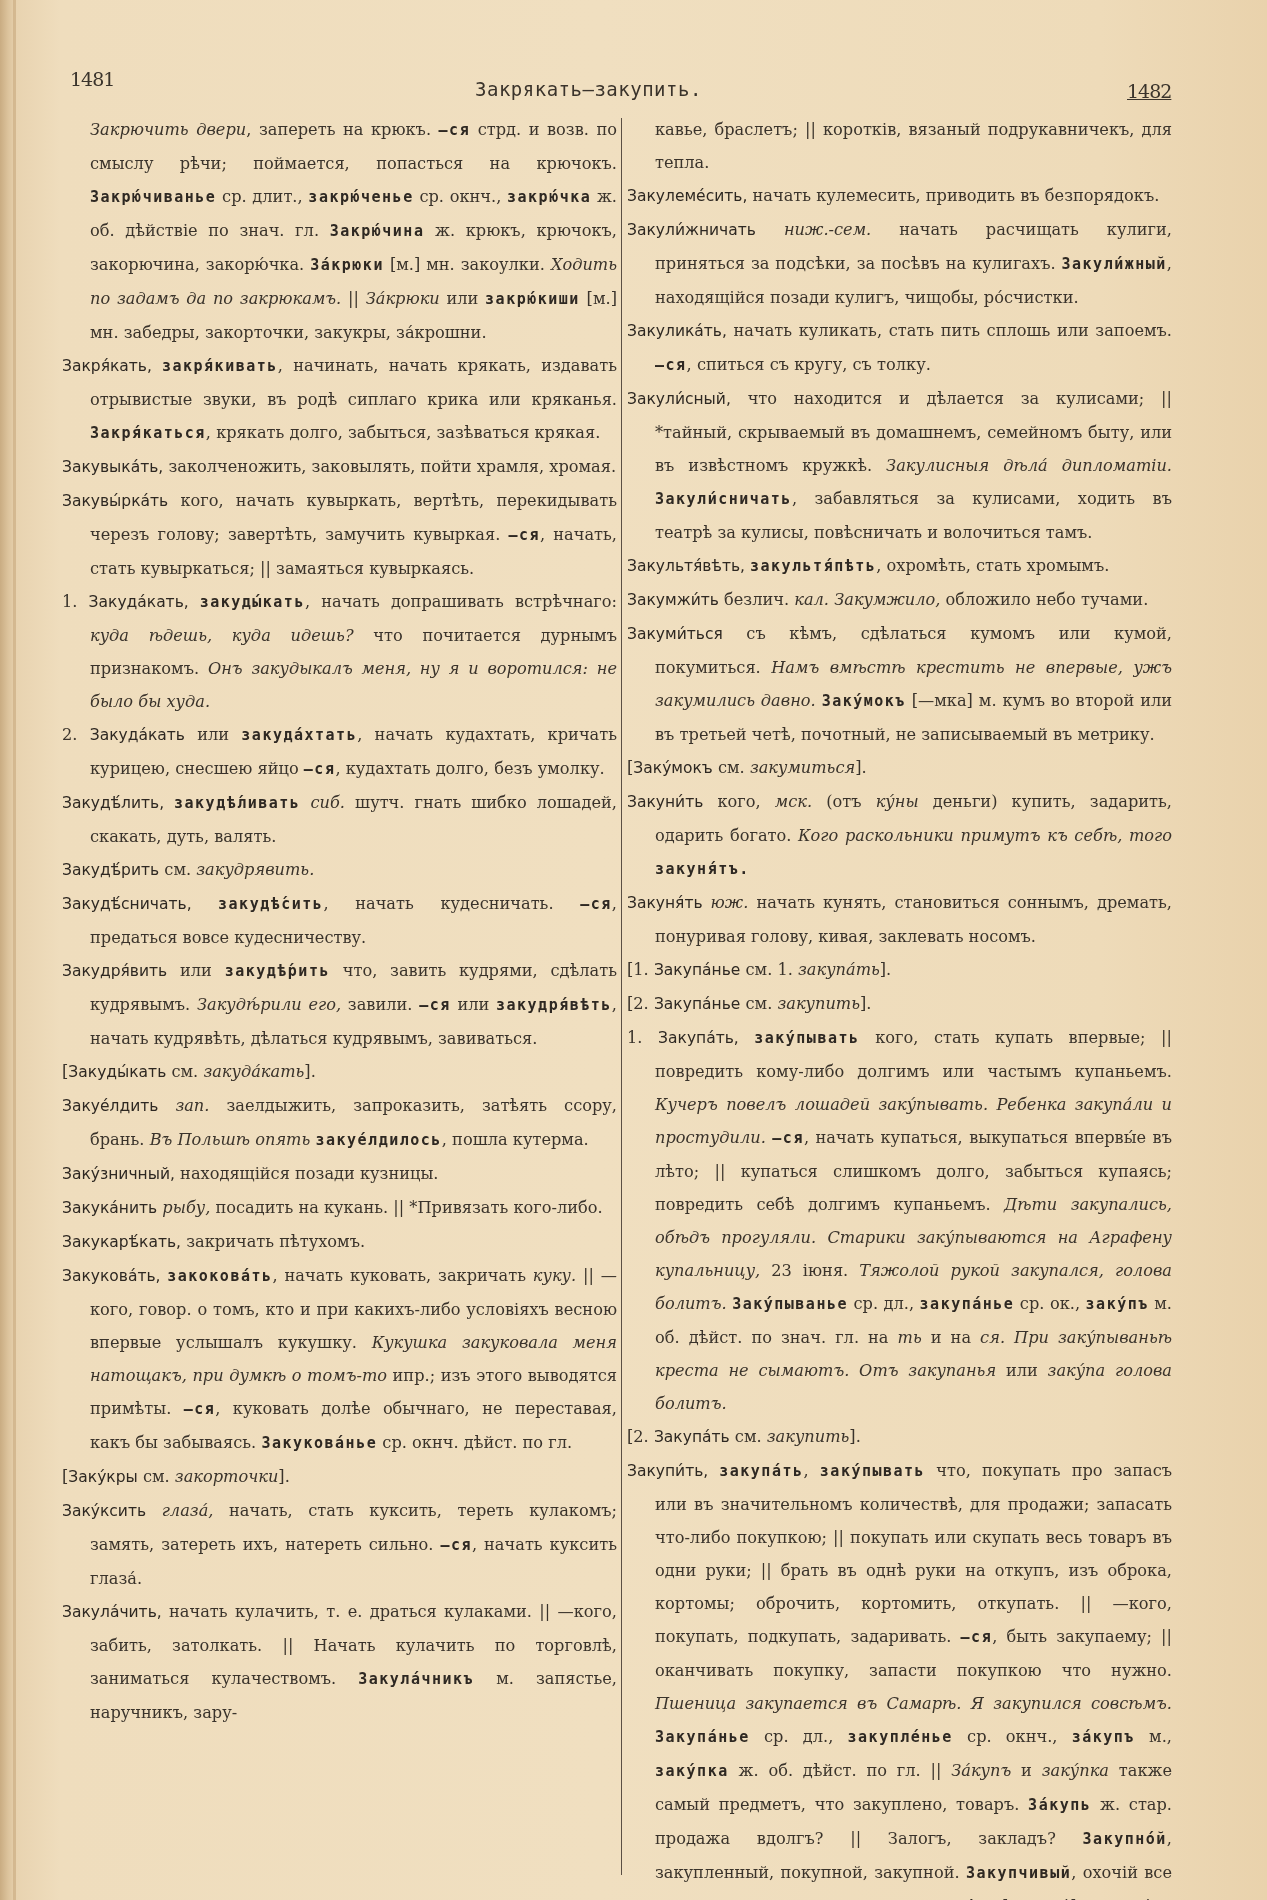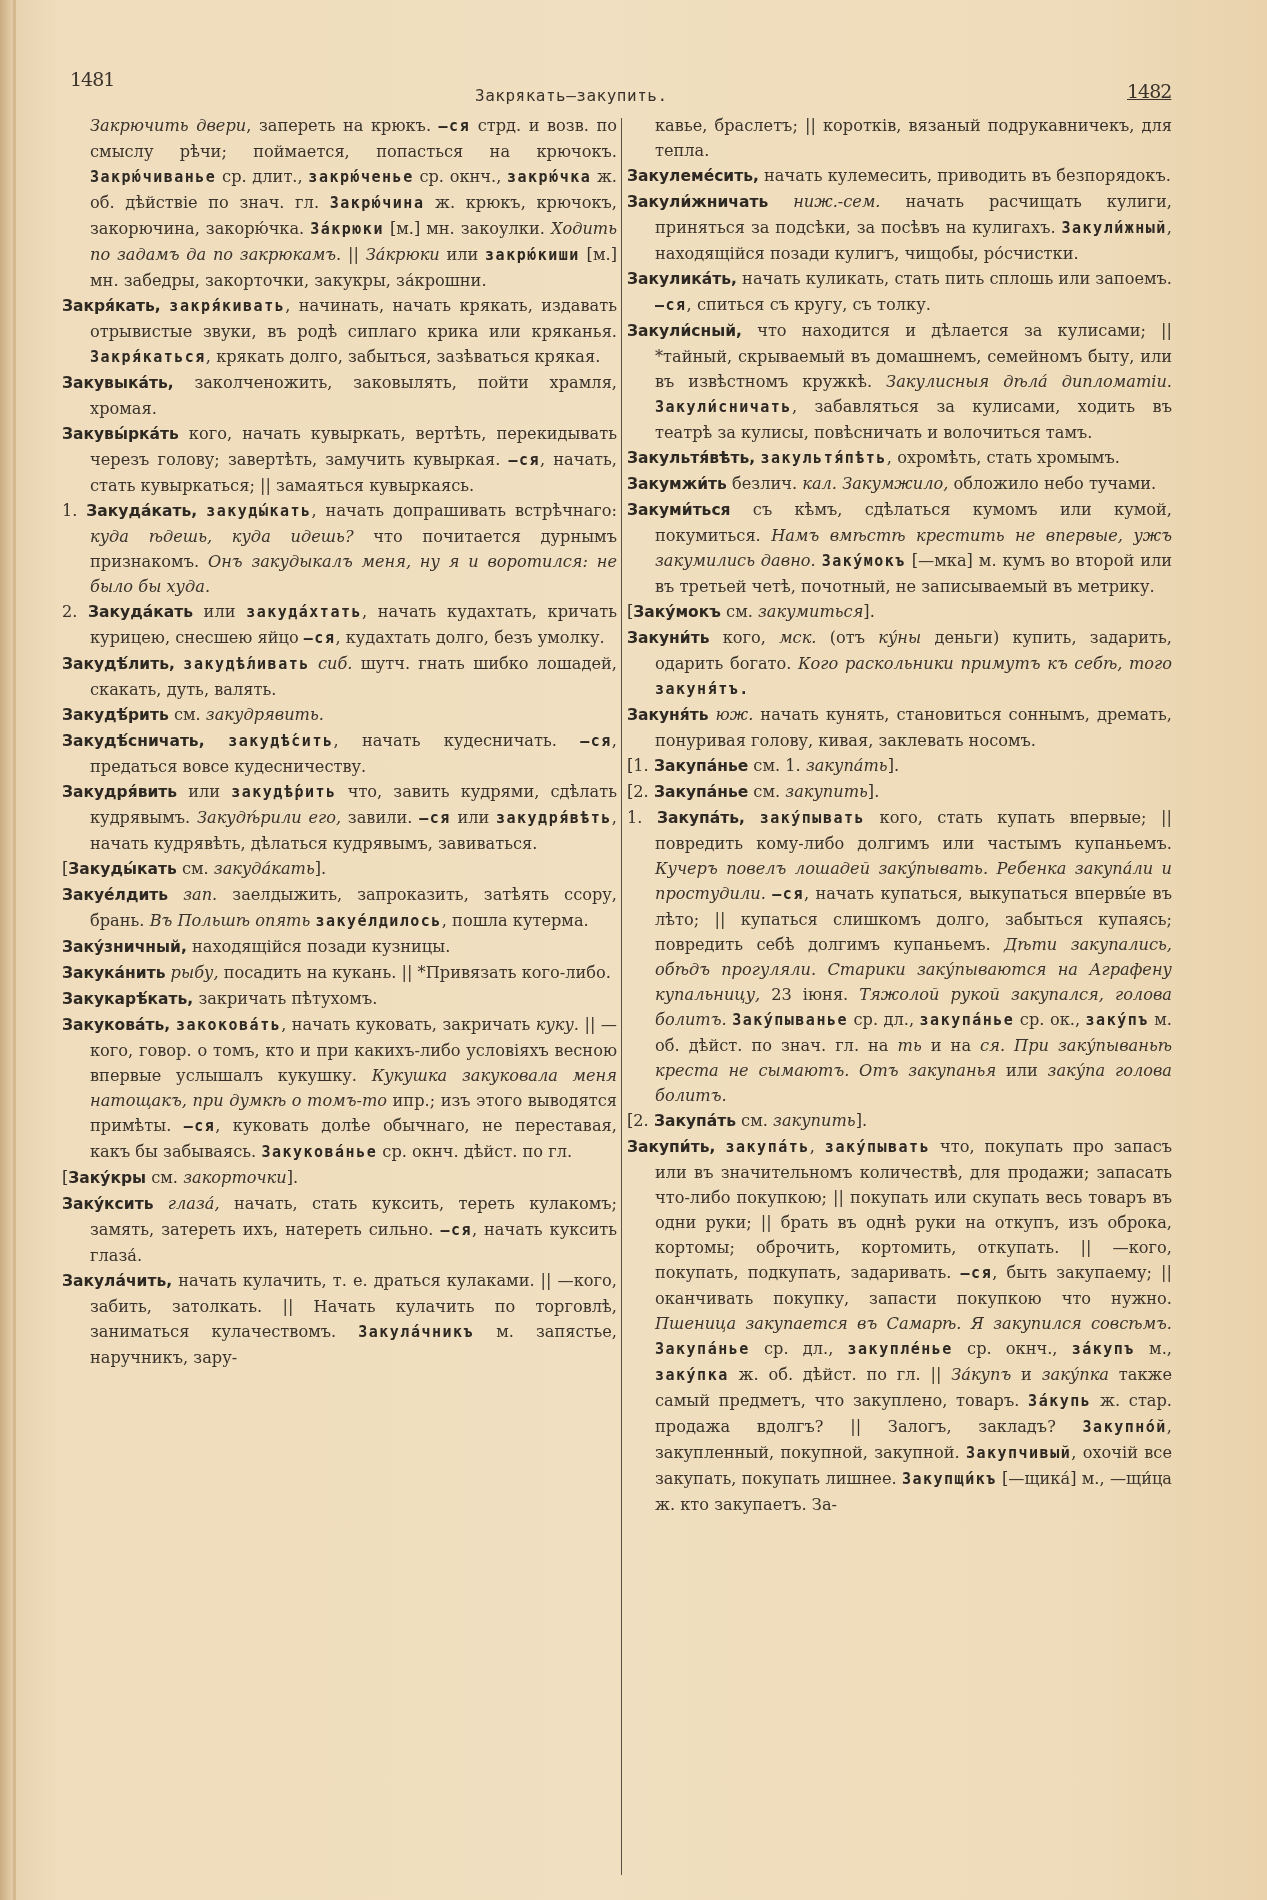--- a/index.html
+++ b/index.html
@@ -17,36 +17,36 @@
   .spine-line {
     position: absolute; left: 13px; top: 0; width: 3px; height: 1900px;
     background: #cfb38a; opacity: .8;
   }
   .running-head {
     position: absolute; top: 66px; left: 0; width: 1267px; height: 40px;
   }
   .pg-left { position: absolute; left: 70px; top: 2px; font-size: 19px; letter-spacing: -1px; }
   .pg-right { position: absolute; left: 1127px; top: 14px; font-size: 19px; letter-spacing: -1px; text-decoration: underline; }
   .head-title {
-    position: absolute; left: 475px; top: 20px; font-size: 16px;
+    position: absolute; left: 475px; top: 12px; font-size: 19px;
     font-family: "DejaVu Sans Mono", "Liberation Mono", monospace; letter-spacing: 0.5px;
   }
   .col {
-    position: absolute; top: 113px; font-size: 16.2px; line-height: 25px;
+    position: absolute; top: 113px; font-size: 16.2px; line-height: 33px;
     text-align: justify;
   }
   .col-left { left: 62px; width: 555px; }
   .col-right { left: 627px; width: 545px; }
   .divider {
     position: absolute; left: 621px; top: 118px; width: 1px; height: 1757px;
     background: #5a4f44;
   }
   .entry { margin: 0; padding-left: 28px; text-indent: -28px; }
   .entry.cont { text-indent: 0; }
-  .hw { font-family: "DejaVu Sans", "Liberation Sans", sans-serif; font-weight: bold; font-size: 15.5px; color: #2e2822; }
+  .hw { font-family: "DejaVu Sans", "Liberation Sans", sans-serif; font-weight: normal; font-size: 15.5px; color: #2e2822; }
   .sp { font-family: "DejaVu Sans Mono", "Liberation Mono", monospace; font-weight: bold; font-size: 15px; letter-spacing: 1.5px; color: #2e2822; }
   .it { font-style: italic; }
 </style>
 </head>
 <body>
 
 <div class="page">
   <div class="spine-line"></div>
 
   <div class="running-head">

